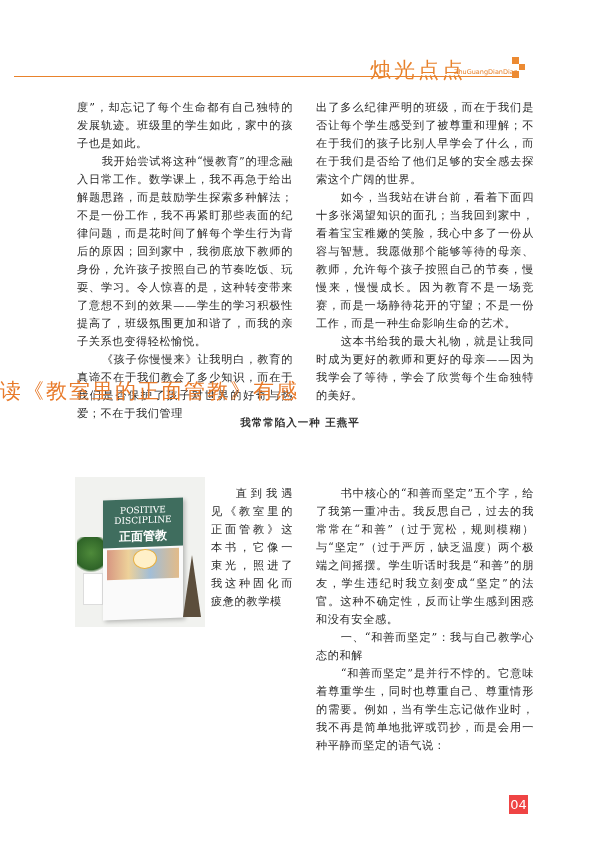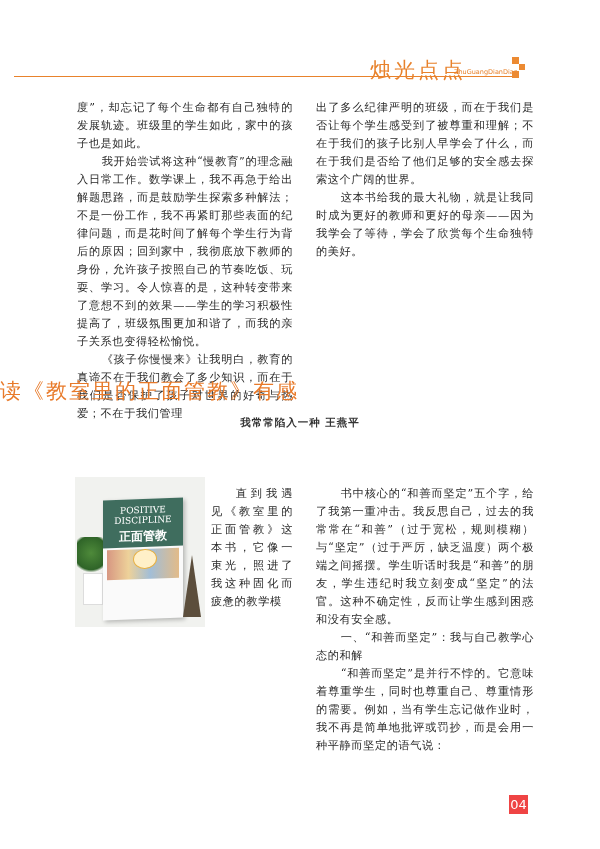--- a/index.html
+++ b/index.html
@@ -45,20 +45,21 @@
 </div>
 
 <div class="col col1">
   <p>度”，却忘记了每个生命都有自己独特的发展轨迹。班级里的学生如此，家中的孩子也是如此。</p>
   <p class="indent">我开始尝试将这种“慢教育”的理念融入日常工作。数学课上，我不再急于给出解题思路，而是鼓励学生探索多种解法；不是一份工作，我不再紧盯那些表面的纪律问题，而是花时间了解每个学生行为背后的原因；回到家中，我彻底放下教师的身份，允许孩子按照自己的节奏吃饭、玩耍、学习。令人惊喜的是，这种转变带来了意想不到的效果——学生的学习积极性提高了，班级氛围更加和谐了，而我的亲子关系也变得轻松愉悦。</p>
   <p class="indent">《孩子你慢慢来》让我明白，教育的真谛不在于我们教会了多少知识，而在于我们是否保护了孩子对世界的好奇与热爱；不在于我们管理</p>
 </div>
 
 <div class="col col2">
   <p>出了多么纪律严明的班级，而在于我们是否让每个学生感受到了被尊重和理解；不在于我们的孩子比别人早学会了什么，而在于我们是否给了他们足够的安全感去探索这个广阔的世界。</p>
+  <p class="indent">如今，当我站在讲台前，看着下面四十多张渴望知识的面孔；当我回到家中，看着宝宝稚嫩的笑脸，我心中多了一份从容与智慧。我愿做那个能够等待的母亲、教师，允许每个孩子按照自己的节奏，慢慢来，慢慢成长。因为教育不是一场竞赛，而是一场静待花开的守望；不是一份工作，而是一种生命影响生命的艺术。</p>
   <p class="indent">这本书给我的最大礼物，就是让我同时成为更好的教师和更好的母亲——因为我学会了等待，学会了欣赏每个生命独特的美好。</p>
 </div>
 
 <div class="article-title">读《教室里的正面管教》有感</div>
 <div class="byline">我常常陷入一种 王燕平</div>
 
 <div class="photo">
   <div class="plant"></div>
   <div class="pot"></div>
   <div class="book">

